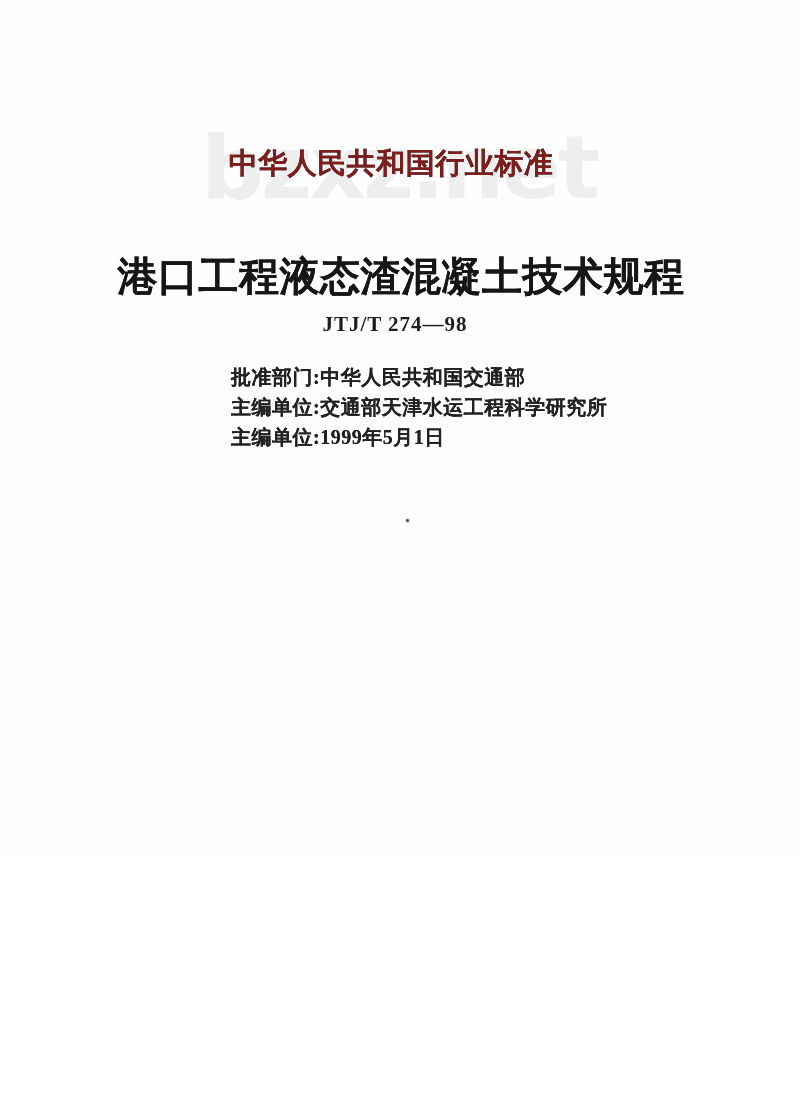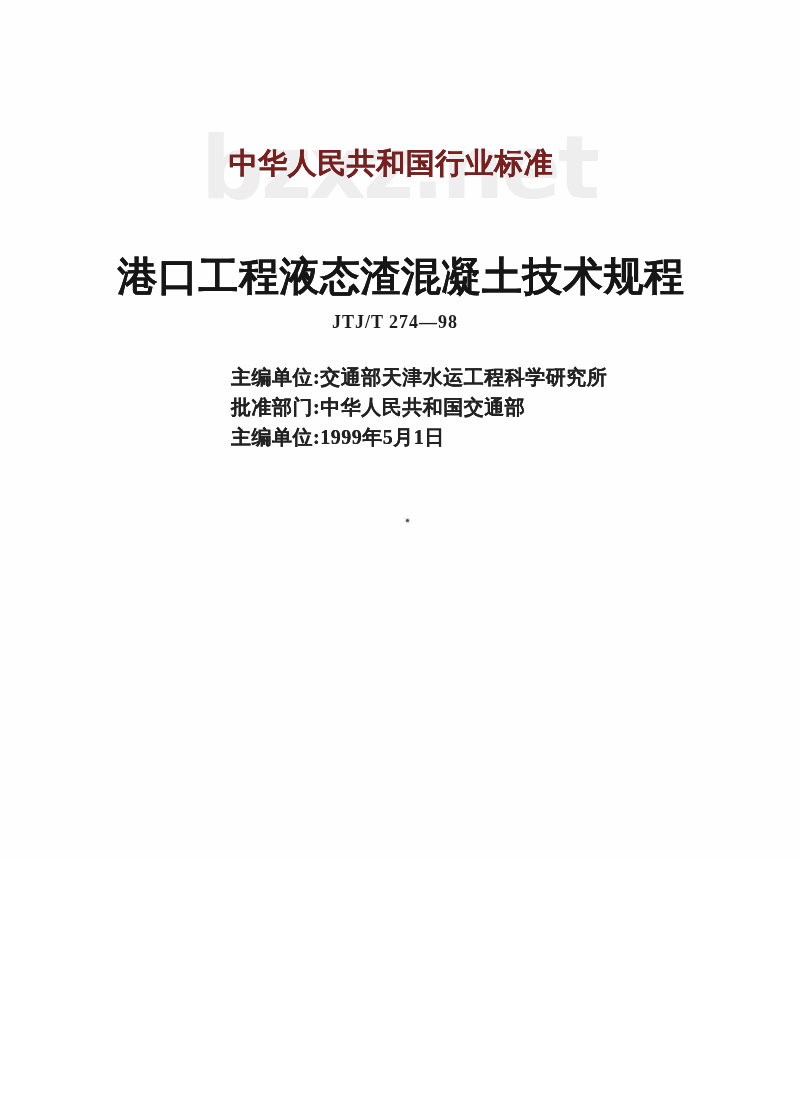--- a/index.html
+++ b/index.html
@@ -55,21 +55,21 @@
     line-height: 1.15;
     white-space: nowrap;
     z-index: 1;
     text-shadow: 0 0 0.5px #161616;
   }
   .doc-number {
     position: absolute;
     left: 395px;
     top: 312px;
     transform: translateX(-50%);
-    font-size: 18px;
+    font-size: 21px;
     font-weight: bold;
     letter-spacing: 1px;
     color: #1d1d1d;
     white-space: nowrap;
     z-index: 1;
   }
   .info-block {
     position: absolute;
     left: 231px;
     top: 362px;
@@ -103,20 +103,20 @@
 
   <div class="watermark">bzxz.net</div>
 
   <div class="doc-header">中华人民共和国行业标准</div>
 
   <div class="doc-title">港口工程液态渣混凝土技术规程</div>
 
   <div class="doc-number">JTJ/T 274—98</div>
 
   <div class="info-block">
+    <div class="info-line">批准部门:中华人民共和国交通部</div>
     <div class="info-line">主编单位:交通部天津水运工程科学研究所</div>
-    <div class="info-line">批准部门:中华人民共和国交通部</div>
     <div class="info-line">主编单位:1999年5月1日</div>
   </div>
 
   <div class="ink-speck"></div>
 
 </div>
 
 </body></html>

